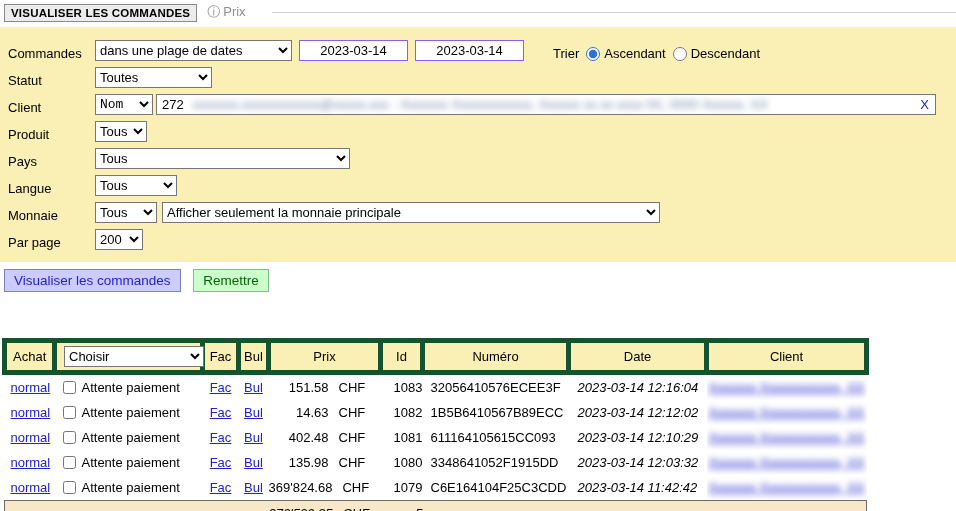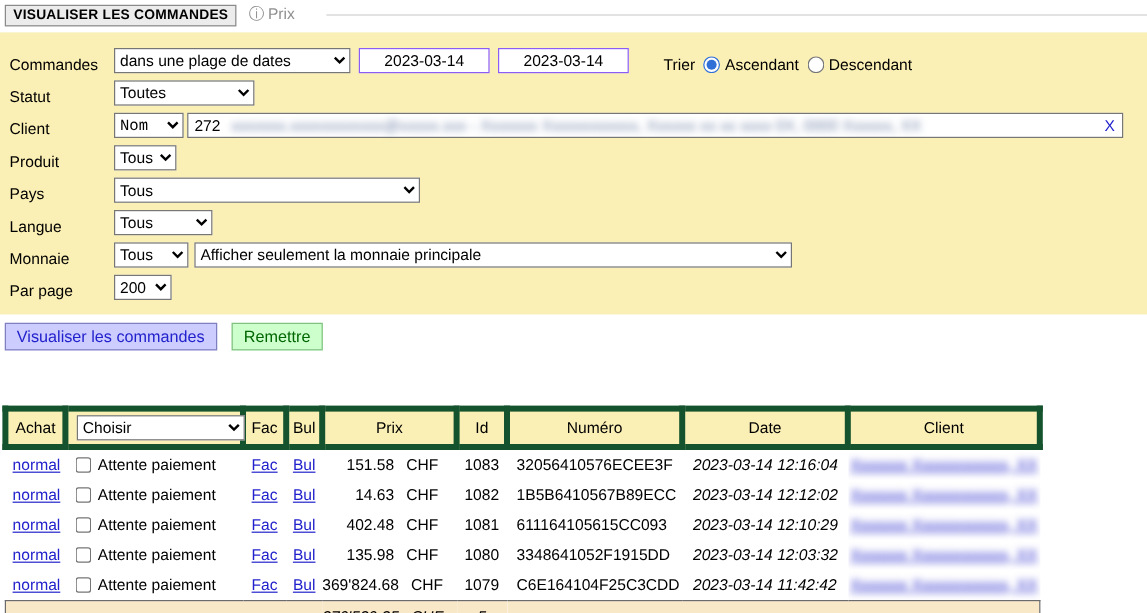--- a/index.html
+++ b/index.html
@@ -70,21 +70,21 @@
   }
   th.c-achat { text-align:left; padding-left:6px; }
   td { padding:5px 0; height:24px; overflow:hidden; white-space:nowrap; }
   a { color:#2222cc; }
   .c-achat td, td.c-achat { padding-left:6px; }
   td.c-fac, td.c-bul { text-align:center; }
   .chk { display:flex; align-items:center; padding-left:8px; }
   .chk input { width:13px; height:13px; margin:0 6px 0 0; }
   td.c-prix { text-align:right; padding-right:12px; }
   .cur { display:inline-block; width:30px; text-align:left; margin-left:10px; }
-  td.c-id { text-align:center; }
+  td.c-id { text-align:right; }
   td.c-numero { padding-left:8px; }
   td.c-date { padding-left:9px;font-style:italic; }
   td.c-client { text-align:center; }
   .redacted-link { filter:blur(3px); text-decoration:underline; white-space:nowrap; user-select:none; }
 
   tr.tfoot-row td {
     background:#F9E8C8; border-top:1px solid #6b6b6b; border-bottom:1px solid #6b6b6b;
     font-style:italic; padding-top:5px; padding-bottom:5px;
   }
   tr.tfoot-row td:first-child { border-left:1px solid #6b6b6b; }

